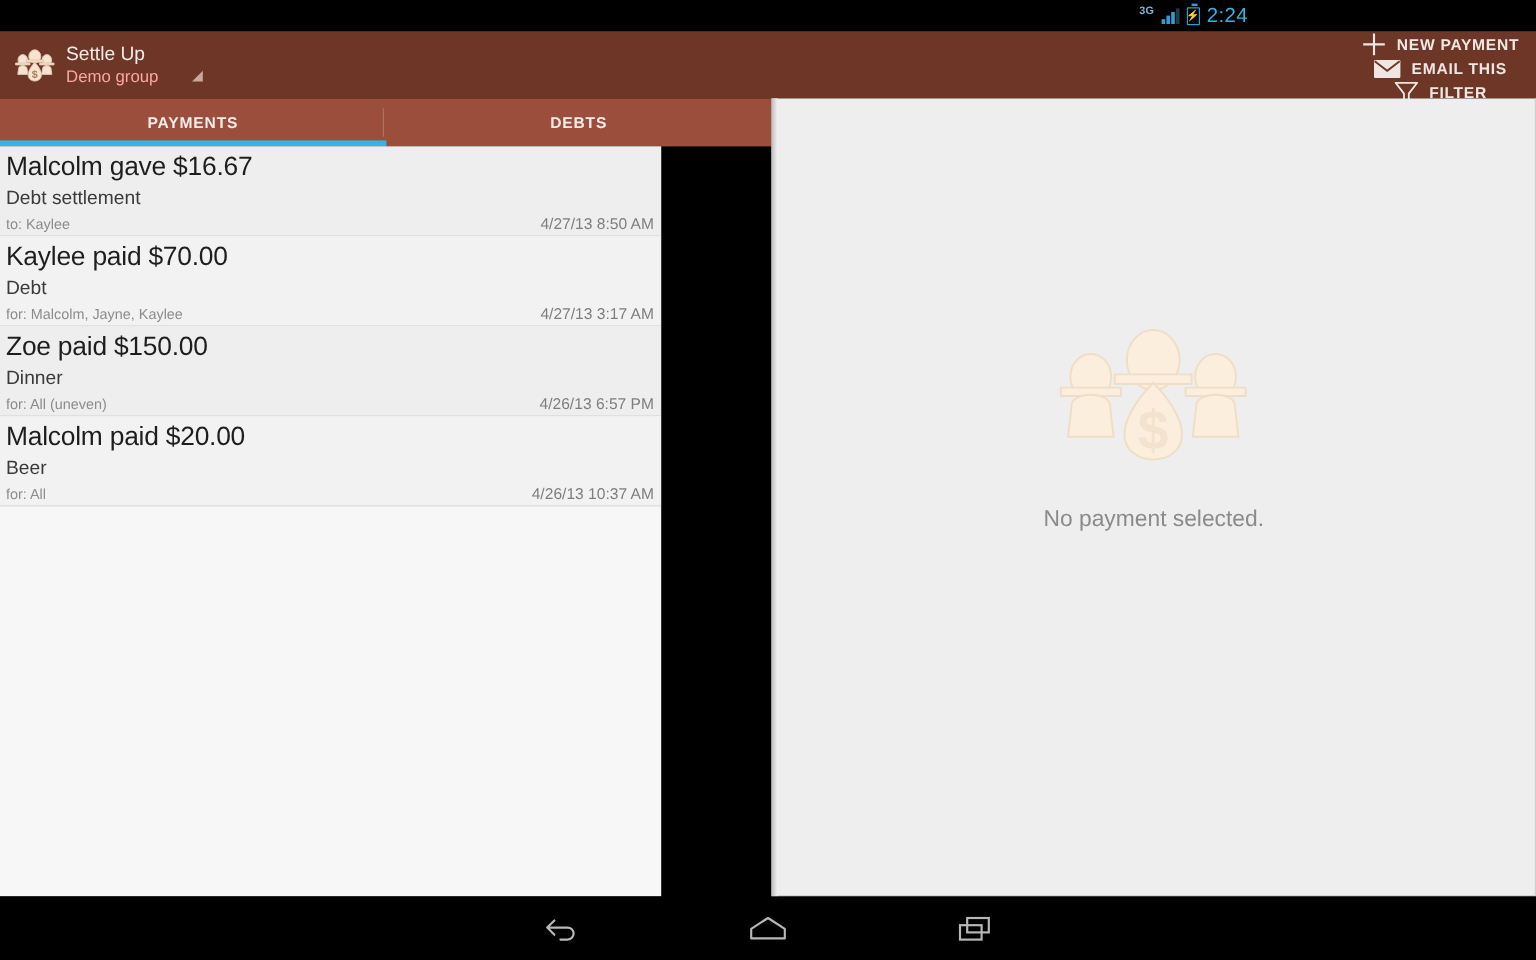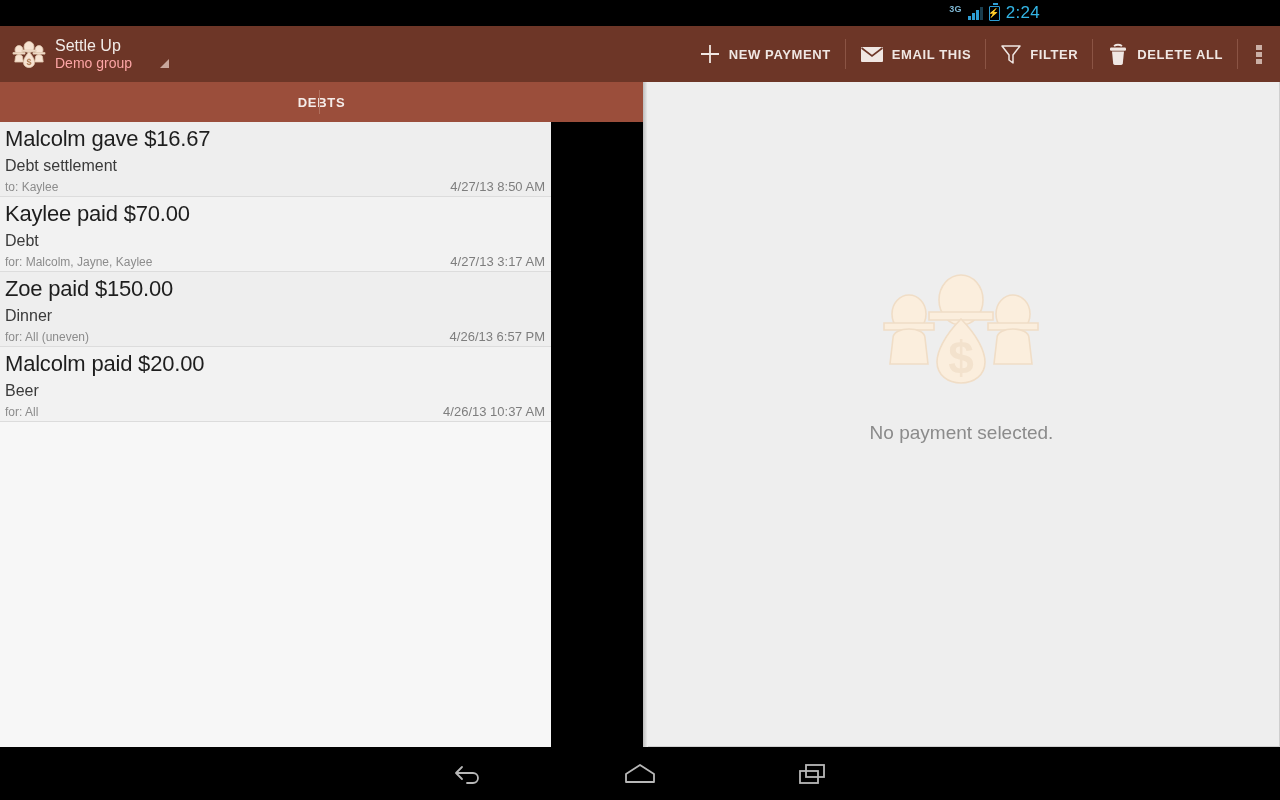--- a/index.html
+++ b/index.html
@@ -42,21 +42,21 @@
   }
   .ab-left{ display:flex; align-items:center; padding-left:12px; flex:0 0 auto; }
   .app-logo{ width:34px; height:30px; position:relative; flex:0 0 auto; }
   .titles{ margin-left:9px; }
   .app-title{ color:#f2ece8; font-size:16px; line-height:19px; }
   .app-sub{ color:#fca5a5; font-size:14px; line-height:17px; }
   .spinner-tri{
     width:0;height:0;margin-left:28px;align-self:flex-end;margin-bottom:4px;
     border-left:9px solid transparent; border-bottom:9px solid #c9a79c;
   }
-  .ab-right{ margin-left:auto; display:flex; align-items:center; height:56px; }
+  .ab-right{ margin-left:auto; display:flex; align-items:center; height:56px;flex-direction:column; }
   .ab-btn{
     display:flex; align-items:center; gap:8px; height:56px;
     padding:0 14px; color:#f0e7e3; font-size:13px; font-weight:bold;
     letter-spacing:.6px; position:relative; white-space:nowrap;
   }
   .ab-sep{ width:1px; height:30px; background:#8b5444; }
   .ic{ display:block; }
 
   
   .tabbar{
@@ -212,20 +212,23 @@
         <rect x="0" y="2" width="6" height="5" fill="#cbb0a6"></rect>
         <rect x="0" y="9" width="6" height="5" fill="#cbb0a6"></rect>
         <rect x="0" y="16" width="6" height="5" fill="#cbb0a6"></rect>
       </svg>
     </div>
 
   </div>
 </div>
 
 <div class="tabbar">
+  <div class="tab active">
+    <span>PAYMENTS</span>
+  </div>
   <div class="tab">
     <span>DEBTS</span>
   </div>
   <div class="tab-div"></div>
 </div>
 
 <div class="listpane">
 
   <div class="row">
     <span class="r-title">Malcolm gave $16.67</span>

